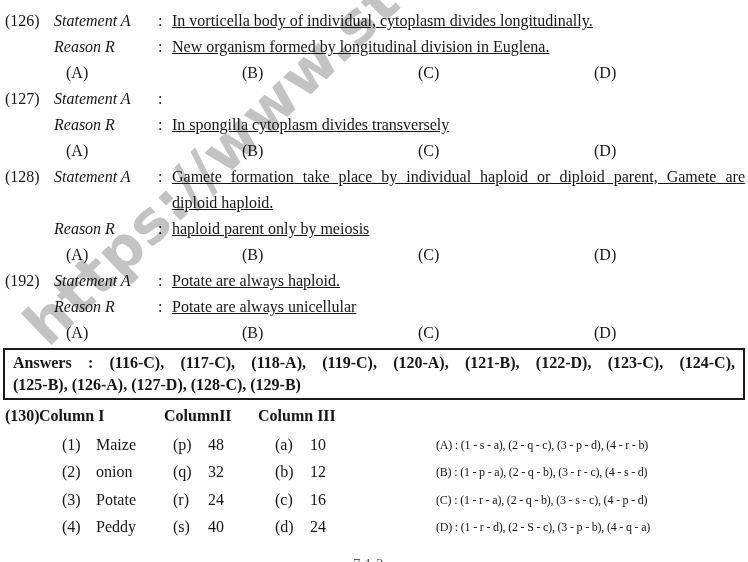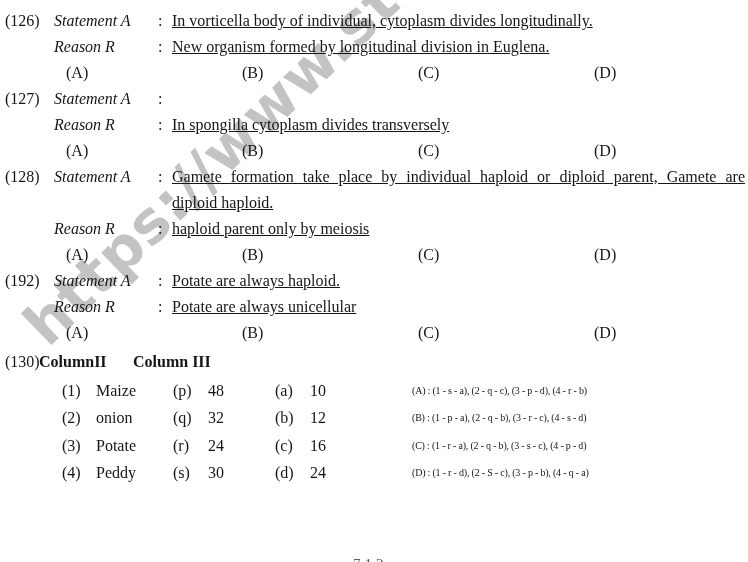--- a/index.html
+++ b/index.html
@@ -41,32 +41,32 @@
   .opt    { flex: none; width: 176px; }
   .answers-box {
     border: 2px solid #1a1a1a;
     margin: 2px 3px 0 3px;
     padding: 2px 8px 2px 8px;
     font-weight: bold;
     line-height: 22px;
   }
   .answers-box .jline { text-align: justify; text-align-last: justify; }
   .t-head { display: flex; font-weight: bold; margin-top: 6px; line-height: 20px; }
-  .t-head .tn  { flex: none; width: 39px; padding-left: 5px; font-weight: normal; }
+  .t-head .tn  { flex: none; width: 39px; padding-left: 5px; font-weight: bold; }
   .t-head .th1 { flex: none; width: 125px; }
   .t-head .th2 { flex: none; width: 94px; }
   .t-head .th3 { flex: none; }
   .t-row {
     display: grid;
     grid-template-columns: 34px 77px 35px 67px 35px 102px 1fr;
     padding-left: 62px;
     margin-top: 9.5px;
     line-height: 18px;
   }
-  .match { font-size: 10px; letter-spacing: -0.2px; white-space: nowrap; }
+  .match { font-size: 12px; letter-spacing: -0.2px; white-space: nowrap; margin-left: 24px; }
   .pageno {
     position: absolute;
     left: 353px;
     top: 556px;
     height: 6px;
     width: 40px;
     overflow: hidden;
     z-index: 0;
     font-size: 15px;
     color: #5a5a5a;
@@ -163,24 +163,29 @@
         <span class="qtext">Potate are always unicellular</span>
       </div>
       <div class="opts">
         <span class="opt">(A)</span>
         <span class="opt">(B)</span>
         <span class="opt">(C)</span>
         <span class="opt">(D)</span>
       </div>
     </section>
 
+    <div class="answers-box">
+      <div class="jline">Answers : (116-C), (117-C), (118-A), (119-C), (120-A), (121-B), (122-D), (123-C), (124-C),</div>
+      <div>(125-B), (126-A), (127-D), (128-C), (129-B)</div>
+    </div>
 
     <section>
       <div class="t-head">
         <span class="tn">(130)</span>
+        <span class="th1">Column I</span>
         <span class="th2">ColumnII</span>
         <span class="th3">Column III</span>
       </div>
 
       <div class="t-row">
         <span>(1)</span>
         <span>Maize</span>
         <span>(p)</span>
         <span>48</span>
         <span>(a)</span>
@@ -205,21 +210,21 @@
         <span>24</span>
         <span>(c)</span>
         <span>16</span>
         <span class="match">(C) : (1 - r - a), (2 - q - b), (3 - s - c), (4 - p - d)</span>
       </div>
 
       <div class="t-row">
         <span>(4)</span>
         <span>Peddy</span>
         <span>(s)</span>
-        <span>30</span>
+        <span>40</span>
         <span>(d)</span>
         <span>24</span>
         <span class="match">(D) : (1 - r - d), (2 - S - c), (3 - p - b), (4 - q - a)</span>
       </div>
     </section>
 
   </div>
 </div>
 
 </body></html>

